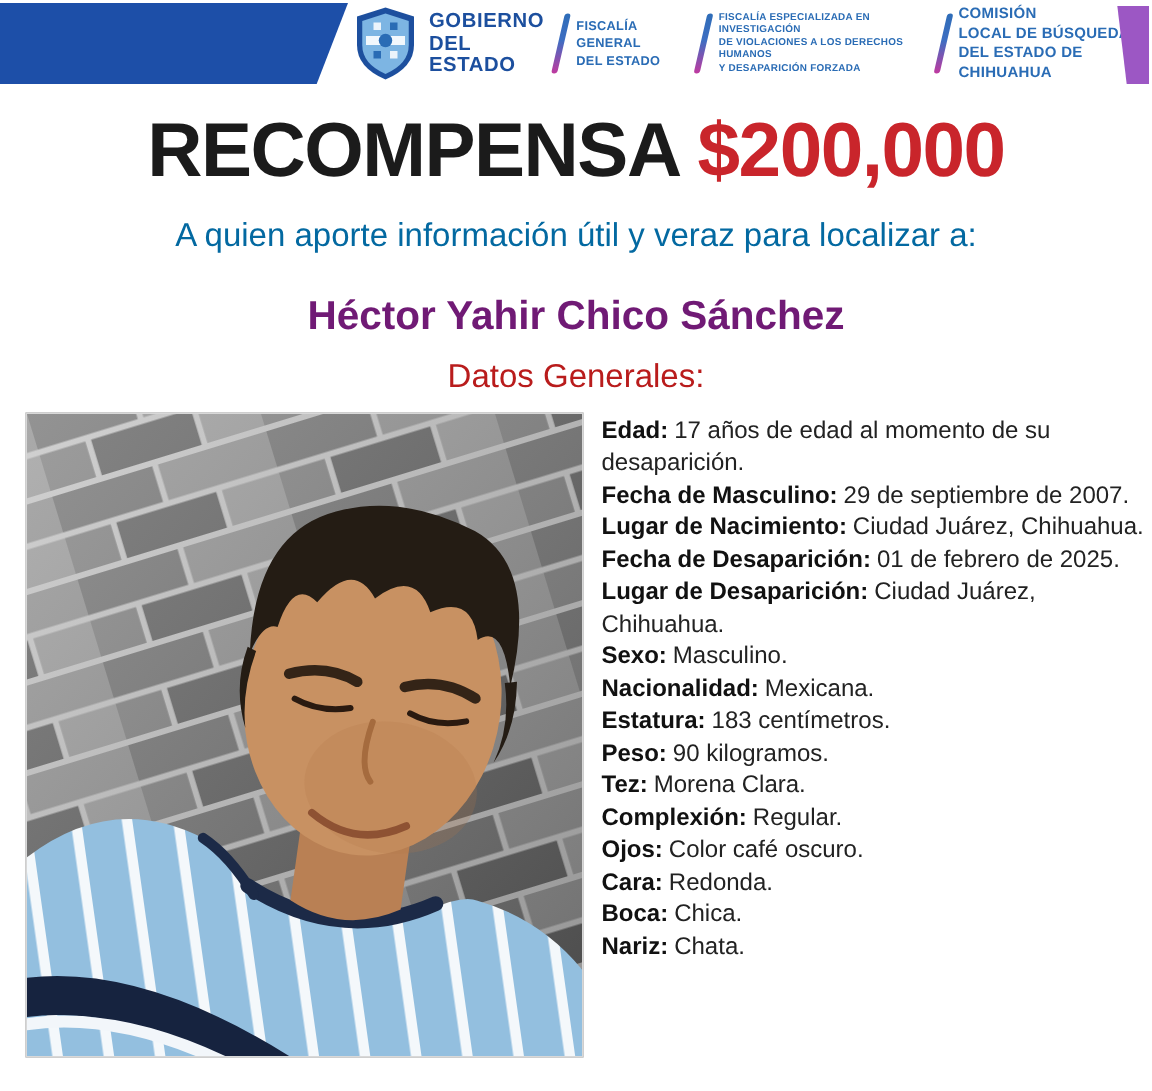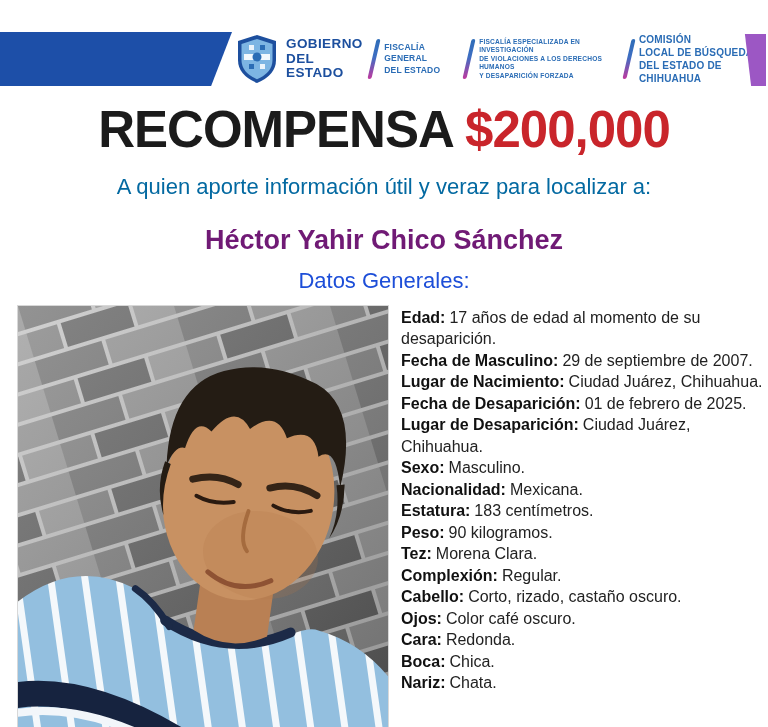--- a/index.html
+++ b/index.html
@@ -4,21 +4,21 @@
 <style>
   * { margin: 0; padding: 0; box-sizing: border-box; }
   html, body { background: #ffffff; }
   body {
     width: 768px; height: 727px; overflow: hidden; position: relative;
     font-family: "Liberation Sans", sans-serif; color: #1f1f1f;
   }
   .page { width: 768px; height: 727px; position: relative; background: #fff; }
 
   
-  .header-bar { position: relative; height: 54px; margin-top: 32px; }
+  .header-bar { position: relative; height: 54px; margin-top: 2px; }
   .accent-left {
     position: absolute; left: 0; top: 0; width: 232px; height: 54px;
     background: #1d4fa8;
     clip-path: polygon(0 0, 100% 0, 91% 100%, 0 100%);
   }
   .accent-right {
     position: absolute; right: 2px; top: 2px; width: 24px; height: 52px;
     background: #9c57c4;
     clip-path: polygon(12% 0, 100% 0, 100% 100%, 38% 100%);
   }
@@ -53,21 +53,21 @@
   .subtitle {
     margin-top: 17px; text-align: center; font-size: 22px;
     color: #0369a1; font-weight: 400;
   }
   .person-name {
     margin-top: 25px; text-align: center; font-size: 27px;
     font-weight: bold; color: #701a75;
   }
   .section-title {
     margin-top: 12px; text-align: center; font-size: 22px;
-    color: #1d4ed8; font-weight: 400;
+    color: #b91c1c; font-weight: 400;
   }
 
   
   .content { display: flex; margin-top: 11px; padding-left: 17px; }
   .photo {
     width: 372px; height: 430px; flex: 0 0 auto;
     border: 1px solid #d8d8d8; background: #8a8a8a; overflow: hidden;
   }
   .photo svg { display: block; width: 100%; height: 100%; }
   .details {
@@ -184,21 +184,20 @@
       <li><b class="lbl">Fecha de Masculino:</b><span class="val">29 de septiembre de 2007.</span></li>
       <li><b class="lbl">Lugar de Nacimiento:</b><span class="val">Ciudad Juárez, Chihuahua.</span></li>
       <li><b class="lbl">Fecha de Desaparición:</b><span class="val">01 de febrero de 2025.</span></li>
       <li><b class="lbl">Lugar de Desaparición:</b><span class="val">Ciudad Juárez, Chihuahua.</span></li>
       <li><b class="lbl">Sexo:</b><span class="val">Masculino.</span></li>
       <li><b class="lbl">Nacionalidad:</b><span class="val">Mexicana.</span></li>
       <li><b class="lbl">Estatura:</b><span class="val">183 centímetros.</span></li>
       <li><b class="lbl">Peso:</b><span class="val">90 kilogramos.</span></li>
       <li><b class="lbl">Tez:</b><span class="val">Morena Clara.</span></li>
       <li><b class="lbl">Complexión:</b><span class="val">Regular.</span></li>
-      <li><b class="lbl">Cabello:</b><span class="val">Corto, rizado, castaño oscuro.</span></li>
       <li><b class="lbl">Ojos:</b><span class="val">Color café oscuro.</span></li>
       <li><b class="lbl">Cara:</b><span class="val">Redonda.</span></li>
       <li><b class="lbl">Boca:</b><span class="val">Chica.</span></li>
       <li><b class="lbl">Nariz:</b><span class="val">Chata.</span></li>
     </ul>
   </div>
 
 </div>
 
 </body></html>

